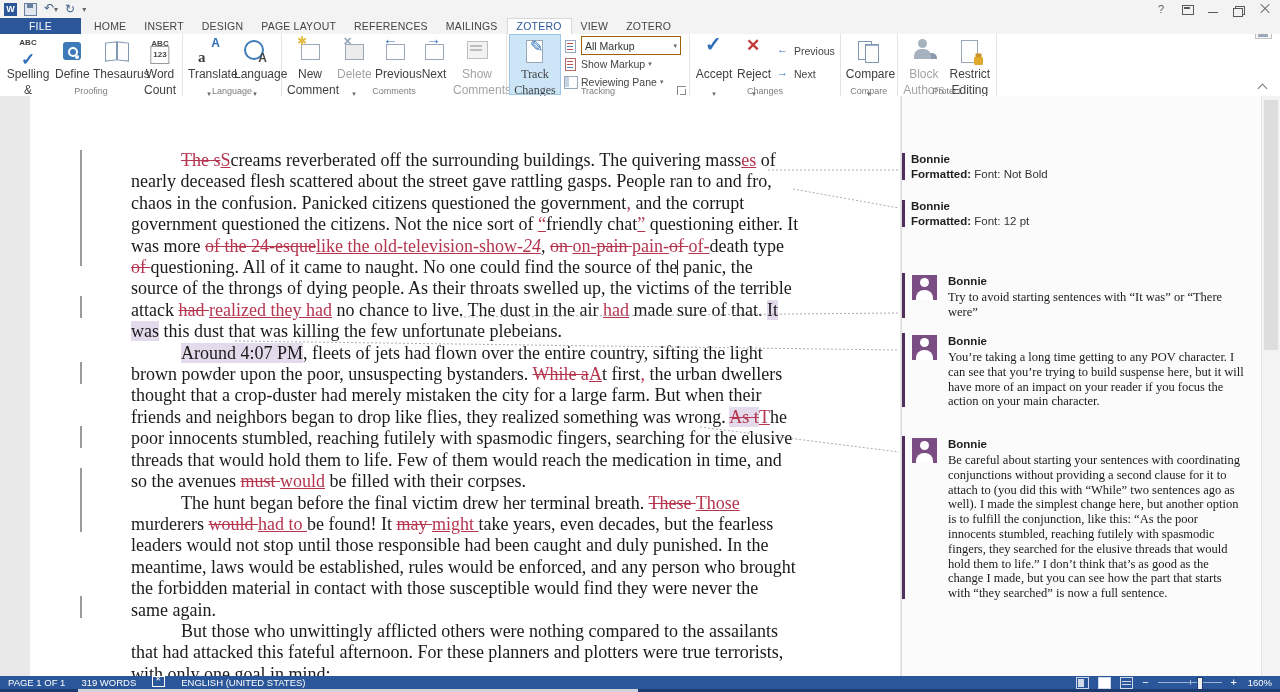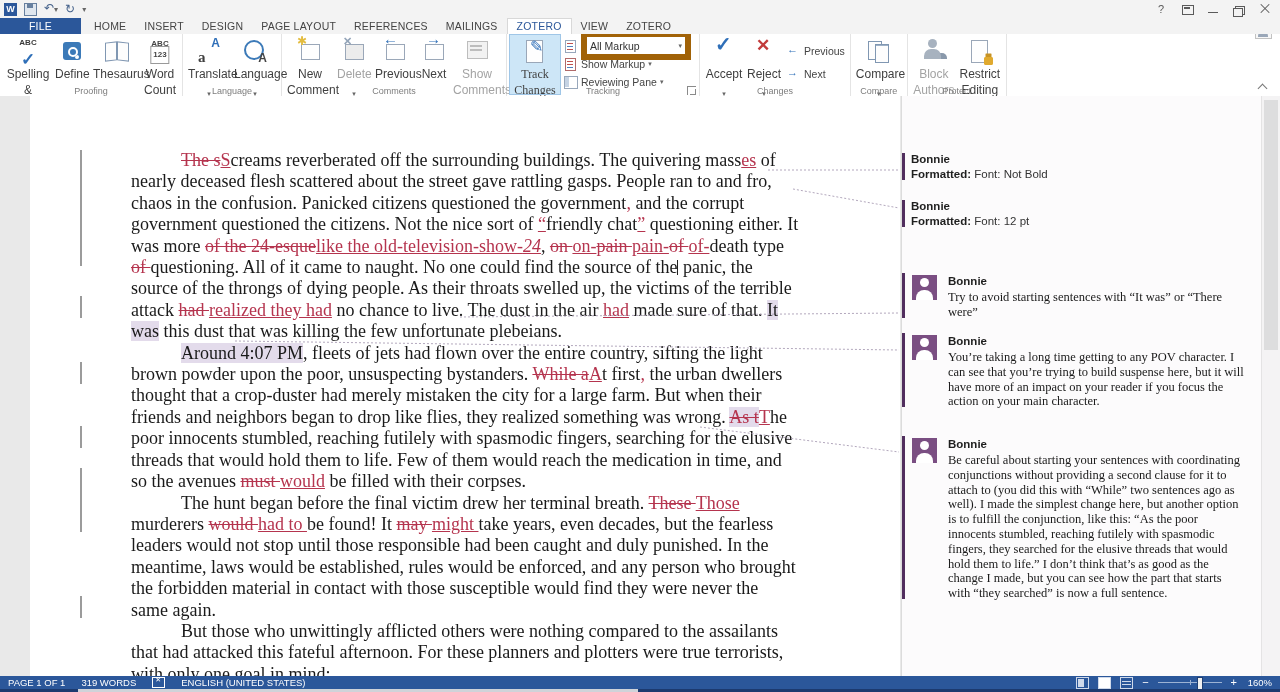--- a/index.html
+++ b/index.html
@@ -107,21 +107,21 @@
     box-shadow:0 3px 0 #4f81bd,0 6px 0 #c0504d;}
   .sic-showmarkup::before{content:"";position:absolute;top:1px;left:1px;width:9px;height:11px;
     background:#fff;border:1px solid #b06a6a;}
   .sic-showmarkup::after{content:"";position:absolute;top:4px;left:3px;width:6px;height:1px;background:#c0504d;
     box-shadow:0 3px 0 #c0504d,0 6px 0 #4f81bd;}
   .sic-revpane::before{content:"";position:absolute;top:1px;left:0;width:12px;height:11px;
     background:#fff;border:1px solid #98a7bb;}
   .sic-revpane::after{content:"";position:absolute;top:2px;left:1px;width:4px;height:10px;background:#c5d3e4;}
   .sic-prevchg::before{content:"←";position:absolute;top:-1px;left:0;color:#2f6fb8;font-size:11px;font-weight:700;}
   .sic-nextchg::before{content:"→";position:absolute;top:-1px;left:0;color:#2f6fb8;font-size:11px;font-weight:700;}
-  .mkselect{display:flex;align-items:center;width:92px;height:17px;border:6px solid #a16207;background:#fff;
+  .mkselect{display:flex;align-items:center;width:92px;height:17px;border:1px solid #a16207;background:#fff;
     font-size:10.5px;color:#333;padding:0 3px;justify-content:space-between;}
   .mkselect .dd{font-size:7px;color:#666;}
   .launcher{position:absolute;right:3px;bottom:2px;width:8px;height:8px;
     border-left:1px solid #8a8a8a;border-top:1px solid #8a8a8a;}
   .launcher::after{content:"";position:absolute;right:0;bottom:0;width:5px;height:5px;
     border-right:1px solid #8a8a8a;border-bottom:1px solid #8a8a8a;}
   .collapse-chev{position:absolute;right:14px;bottom:4px;width:6px;height:6px;
     border-left:1px solid #777;border-top:1px solid #777;transform:rotate(45deg);}
   .signin{position:absolute;right:8px;top:-14px;display:flex;align-items:center;gap:4px;}
   .signin .dd{font-size:7px;color:#888;}
@@ -158,21 +158,21 @@
   .avatar::after{content:"";position:absolute;bottom:0;left:4px;width:17px;height:10px;border-radius:8px 8px 0 0;background:#fff;}
   .cmt-name{margin-left:46px;padding-top:2px;}
   .cmt-body{margin-left:46px;width:296px;font-family:"Liberation Serif",serif;font-size:12.5px;
     line-height:14.8px;color:#1a1a1a;margin-top:1px;}
   .scrollbar{position:absolute;right:0;top:0;width:18px;height:580px;background:#f4f3f4;border-left:1px solid #e4e3e4;}
   .scrollthumb{position:absolute;left:2px;right:2px;top:4px;height:250px;background:#ddddde;}
 
   
   .statusbar{position:absolute;left:0;right:0;top:676px;height:13px;background:#2b579a;color:#fff;
     font-size:9.5px;display:flex;align-items:center;}
-  .sleft{display:flex;align-items:center;gap:0;height:13px;}
+  .sleft{display:flex;align-items:flex-start;gap:0;height:13px;}
   .sseg{padding:0 8px;line-height:13px;white-space:nowrap;}
   .proofico{width:11px;height:9px;border:1px solid #fff;position:relative;margin:0 8px;}
   .proofico::before{content:"✕";position:absolute;top:-2px;left:2px;font-size:7px;color:#fff;}
   .sright{margin-left:auto;display:flex;align-items:center;gap:9px;padding-right:8px;}
   .viewico{width:11px;height:10px;border:1px solid #cfd9ea;position:relative;}
   .viewico.read::before{content:"";position:absolute;inset:1px 4px 1px 1px;background:#cfd9ea;}
   .viewico.print{background:#fff;}
   .viewico.web::before{content:"";position:absolute;left:1px;right:1px;top:3px;height:1px;background:#cfd9ea;box-shadow:0 3px 0 #cfd9ea;}
   .zoomminus,.zoomplus{font-size:11px;line-height:11px;color:#fff;}
   .zoomtrack{width:64px;height:1px;background:#9db3d4;position:relative;}

